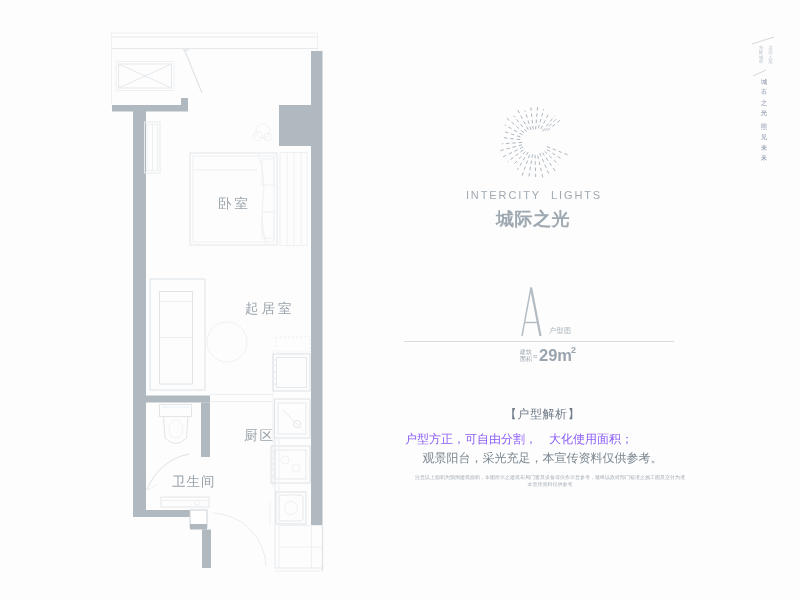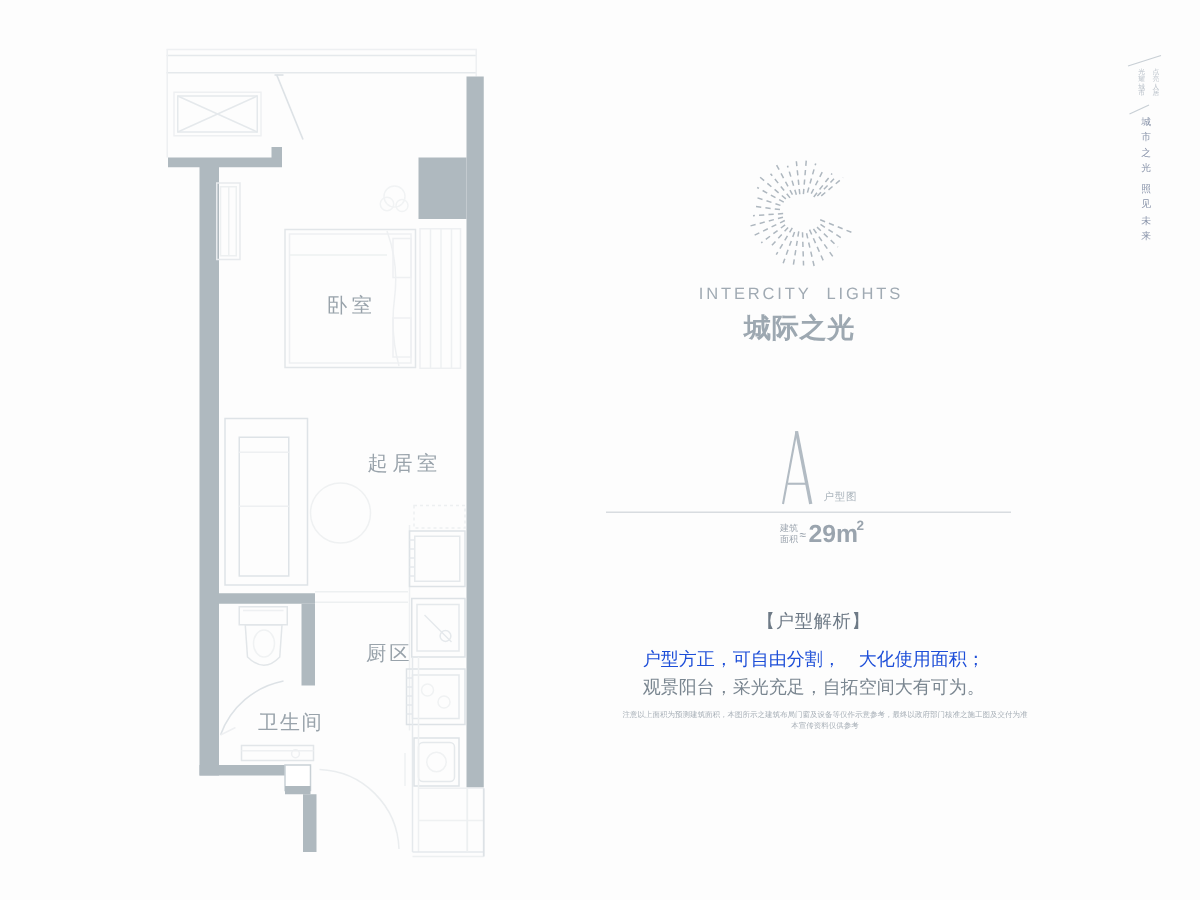--- a/index.html
+++ b/index.html
@@ -266,23 +266,23 @@
 <text x="520" y="354" font-size="6" fill="#9aa3ad">建筑</text>
 <text x="520" y="361" font-size="6" fill="#9aa3ad">面积</text>
 <text x="533" y="359" font-size="8" fill="#9aa3ad">≈</text>
 <text x="539" y="361" font-size="16.5" fill="#9aa4ae" font-weight="bold">29m</text>
 <text x="571" y="353" font-size="9" fill="#9aa4ae" font-weight="bold">2</text>
 </g>
 </svg>
 
 <div class="abs" style="left:405px;top:406px;width:275px;text-align:center;font-size:12px;color:#6e7a86;letter-spacing:0.6px;">【户型解析】</div>
 
-<div class="abs" style="left:405px;top:430.5px;width:275px;text-align:center;font-size:12px;color:#1d4ed8;letter-spacing:0;font-family:Liberation Serif, serif;">户型方正，可自由分割，　大化使用面积；</div>
-
-<div class="abs" style="left:405px;top:449.5px;width:275px;text-align:center;font-size:12px;color:#7a8690;letter-spacing:0;">观景阳台，采光充足，自拓空间大有可为。</div>
+<div class="abs" style="left:405px;top:430.5px;width:275px;font-size:12px;color:#8b5cf6;letter-spacing:0;font-family:Liberation Serif, serif;">户型方正，可自由分割，　大化使用面积；</div>
+
+<div class="abs" style="left:405px;top:449.5px;width:275px;text-align:center;font-size:12px;color:#7a8690;letter-spacing:0;">观景阳台，采光充足，本宣传资料仅供参考。</div>
 
 <div class="abs" style="left:405px;top:473.5px;width:290px;text-align:center;font-size:5px;color:#a6aeb6;line-height:7.5px;white-space:nowrap;">注意以上面积为预测建筑面积，本图所示之建筑布局门窗及设备等仅作示意参考，最终以政府部门核准之施工图及交付为准<br>本宣传资料仅供参考</div>
 
 <div class="abs" style="left:735px;top:25px;width:60px;height:140px;">
 <svg width="60" height="140" viewBox="0 0 60 140">
 <line x1="17" y1="19" x2="39" y2="12" stroke="#c8cfd5" stroke-width="0.8"></line>
 <line x1="18" y1="51" x2="31" y2="45" stroke="#c8cfd5" stroke-width="0.8"></line>
 </svg>
 </div>
 

